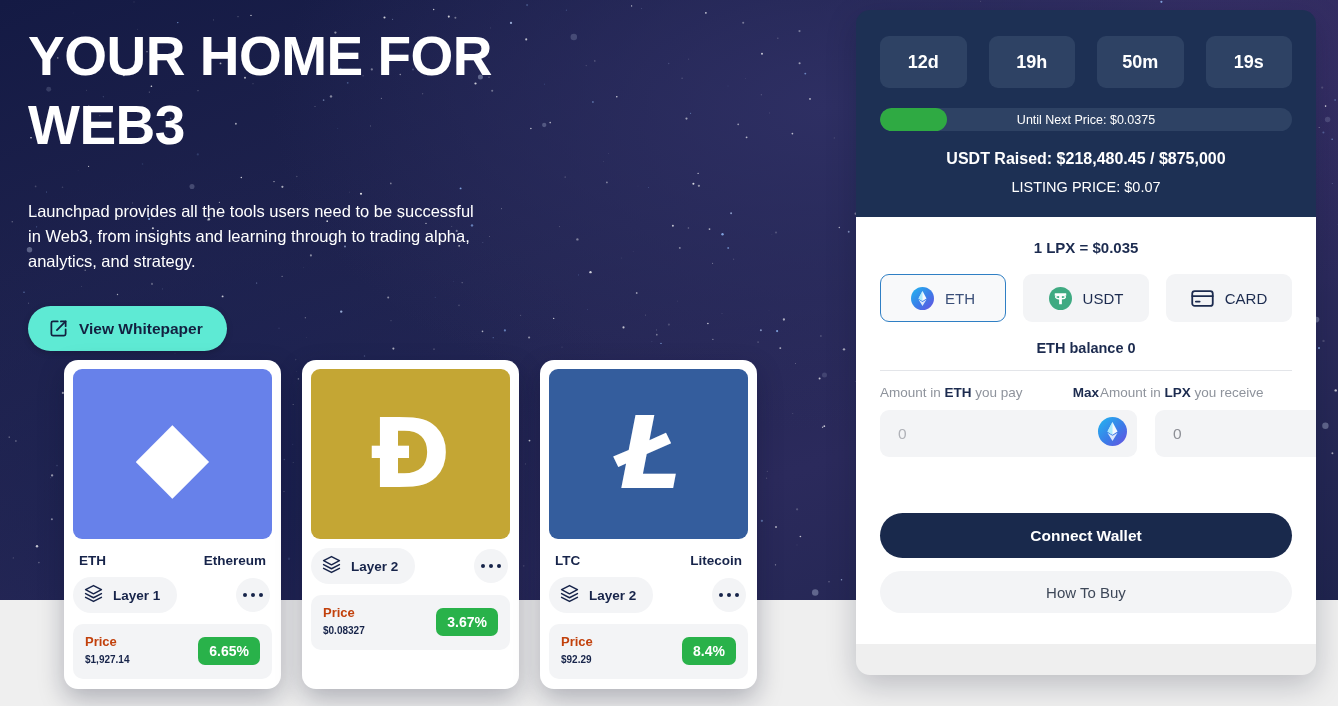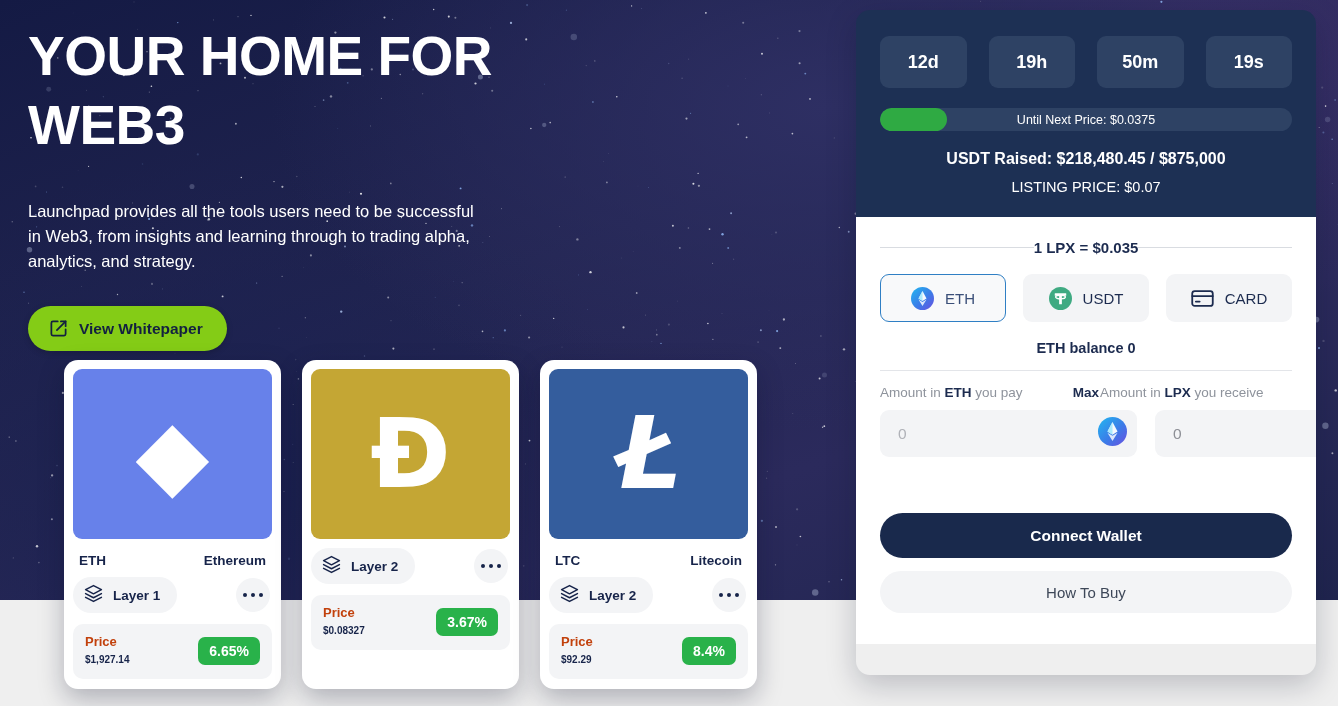--- a/index.html
+++ b/index.html
@@ -27,21 +27,21 @@
   #headline {
     font-size: 55px; line-height: 69px; font-weight: 800; color: #ffffff;
     letter-spacing: -0.5px; text-transform: uppercase;
   }
   #subcopy {
     margin-top: 39px; font-size: 16.5px; line-height: 25px; color: #ffffff;
     width: 452px; font-weight: 400;
   }
   #whitepaper-btn {
     margin-top: 32px; display: inline-flex; align-items: center; gap: 11px;
-    background: #84cc16; color: #132140; border-radius: 999px;
+    background: #5eead4; color: #132140; border-radius: 999px;
     padding: 13px 24px 13px 21px; font-size: 15.5px; font-weight: 700;
     border: none; cursor: pointer; box-shadow: 0 2px 6px rgba(0,0,0,.18);
   }
   #whitepaper-btn svg { display: block; }
 
   
   #coin-cards {
     position: absolute; left: 64px; top: 360px; display: flex; gap: 21px; z-index: 5;
   }
   .coin-card {
@@ -107,21 +107,21 @@
   #progress-text {
     position: absolute; inset: 0; display: flex; align-items: center; justify-content: center;
     color: #ffffff; font-size: 12.5px; font-weight: 400;
   }
   #raised { margin-top: 19px; text-align: center; color:#ffffff; font-size: 16px; font-weight: 700; }
   #purchased { margin-top: 11px; text-align: center; color:#4b89e0; font-size: 15.5px; font-weight: 700; }
   #listing { margin-top: 11px; text-align: center; color:#ffffff; font-size: 14.5px; font-weight: 400; }
 
   #panel-body { background: #ffffff; padding: 22px 24px 20px 24px; height: 427px; }
 
-  #rate-row { display: flex; align-items: center; gap: 0; }
+  #rate-row { display: flex; align-items: center; gap: 0; flex-direction: column; }
   .rate-line { flex: 1; height: 1px; background: #d9dce1; }
   #rate-text { font-size: 15px; font-weight: 700; color: #1c2b4f; white-space: nowrap; }
 
   #pay-methods { margin-top: 18px; display: flex; gap: 17px; }
   .pay-btn {
     flex: 1; height: 48px; border-radius: 9px; background: #f3f4f6;
     border: 1px solid transparent; display: flex; align-items: center;
     justify-content: center; gap: 11px; cursor: pointer;
     font-size: 15px; font-weight: 400; color: #1c2b4f;
   }

